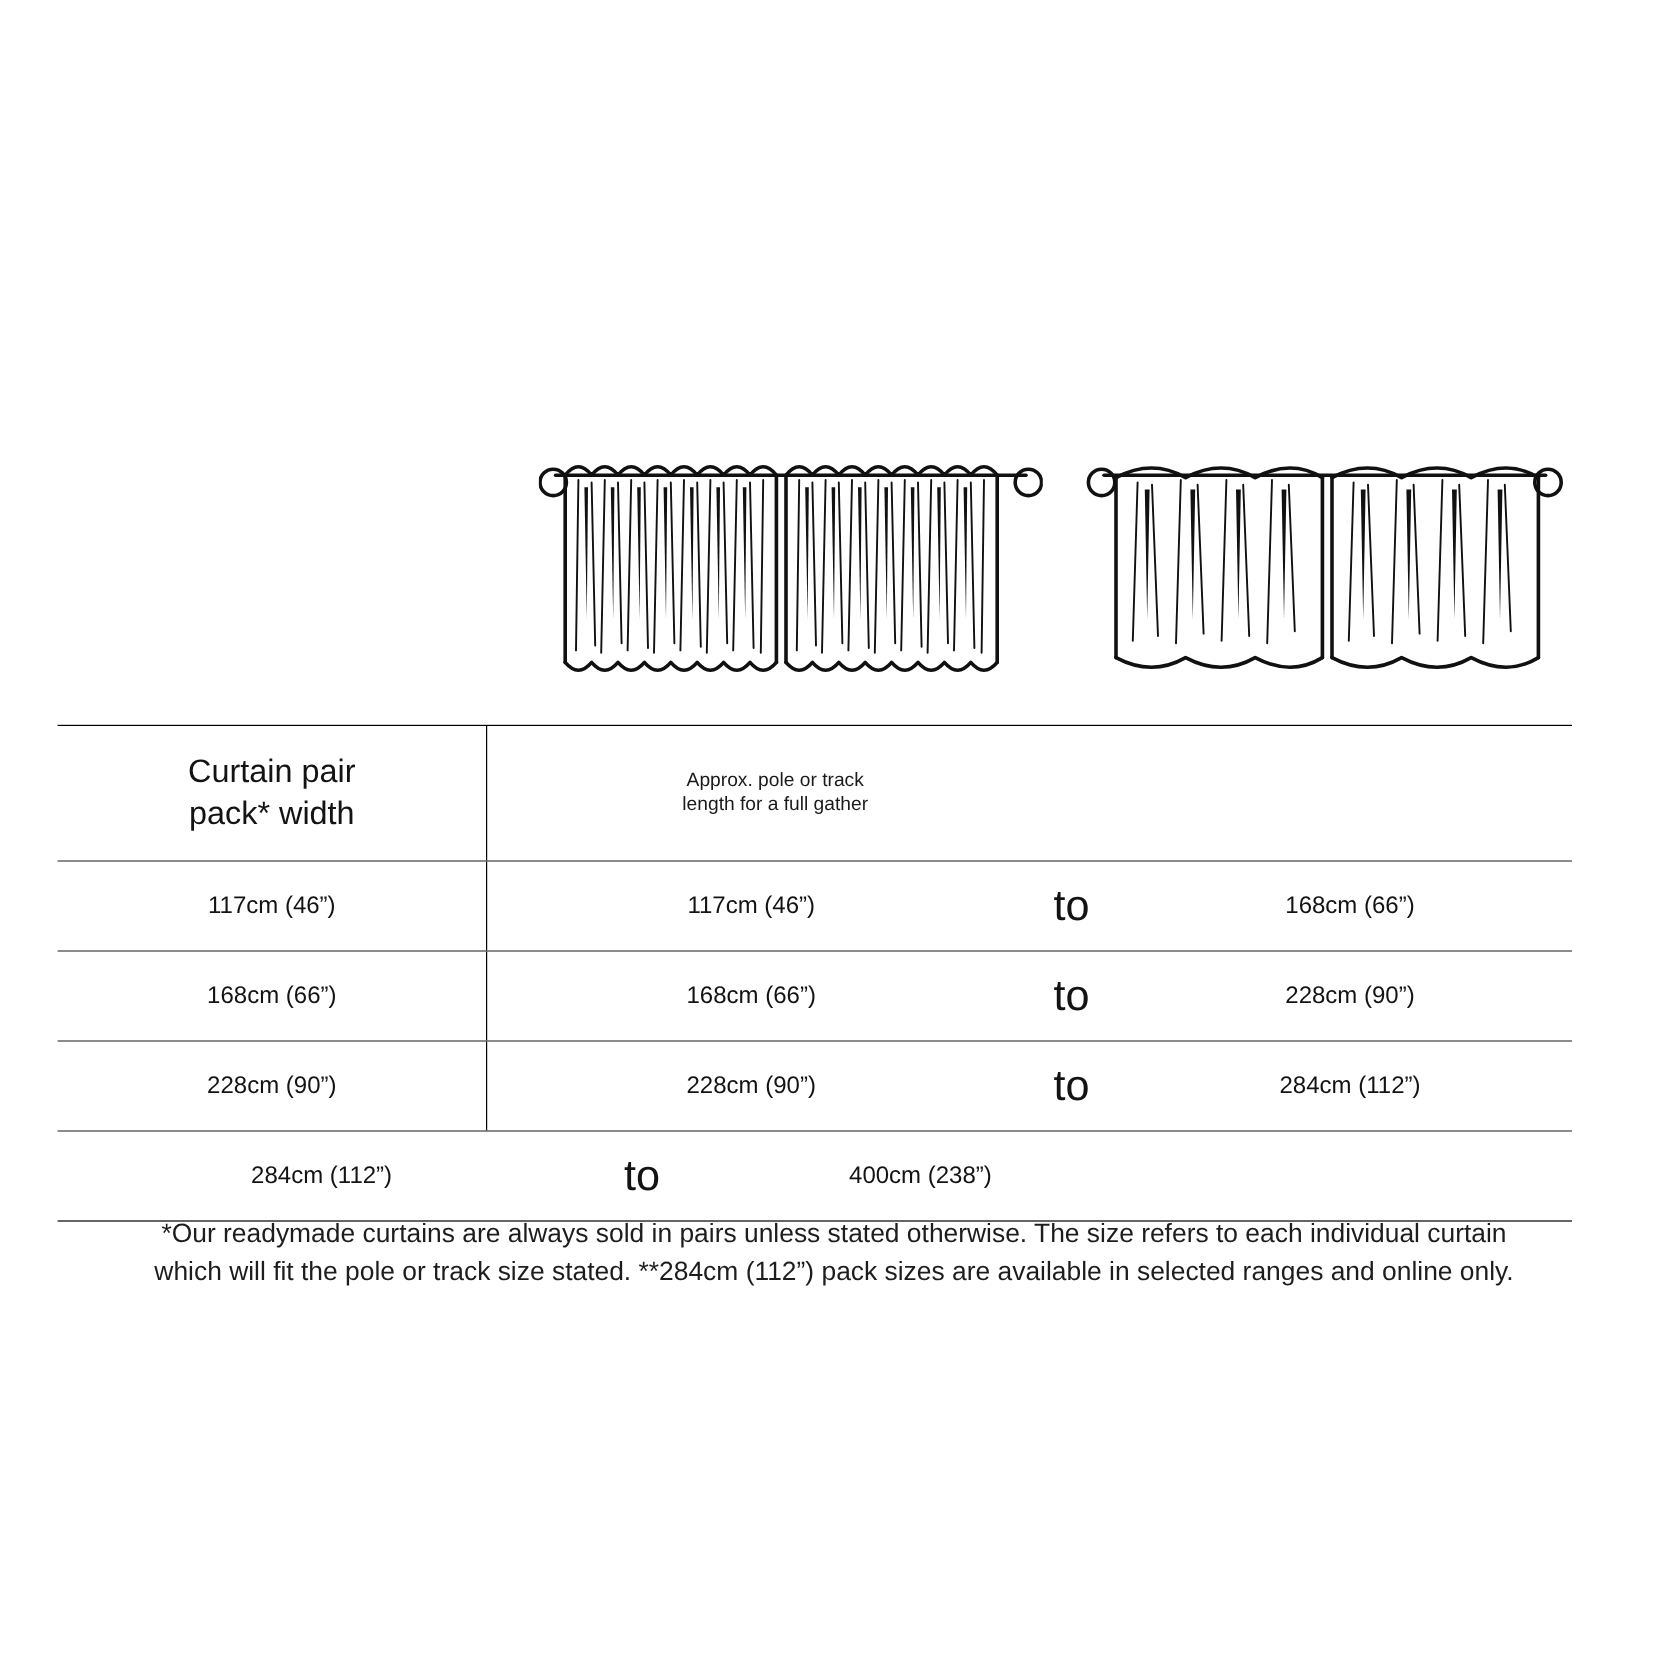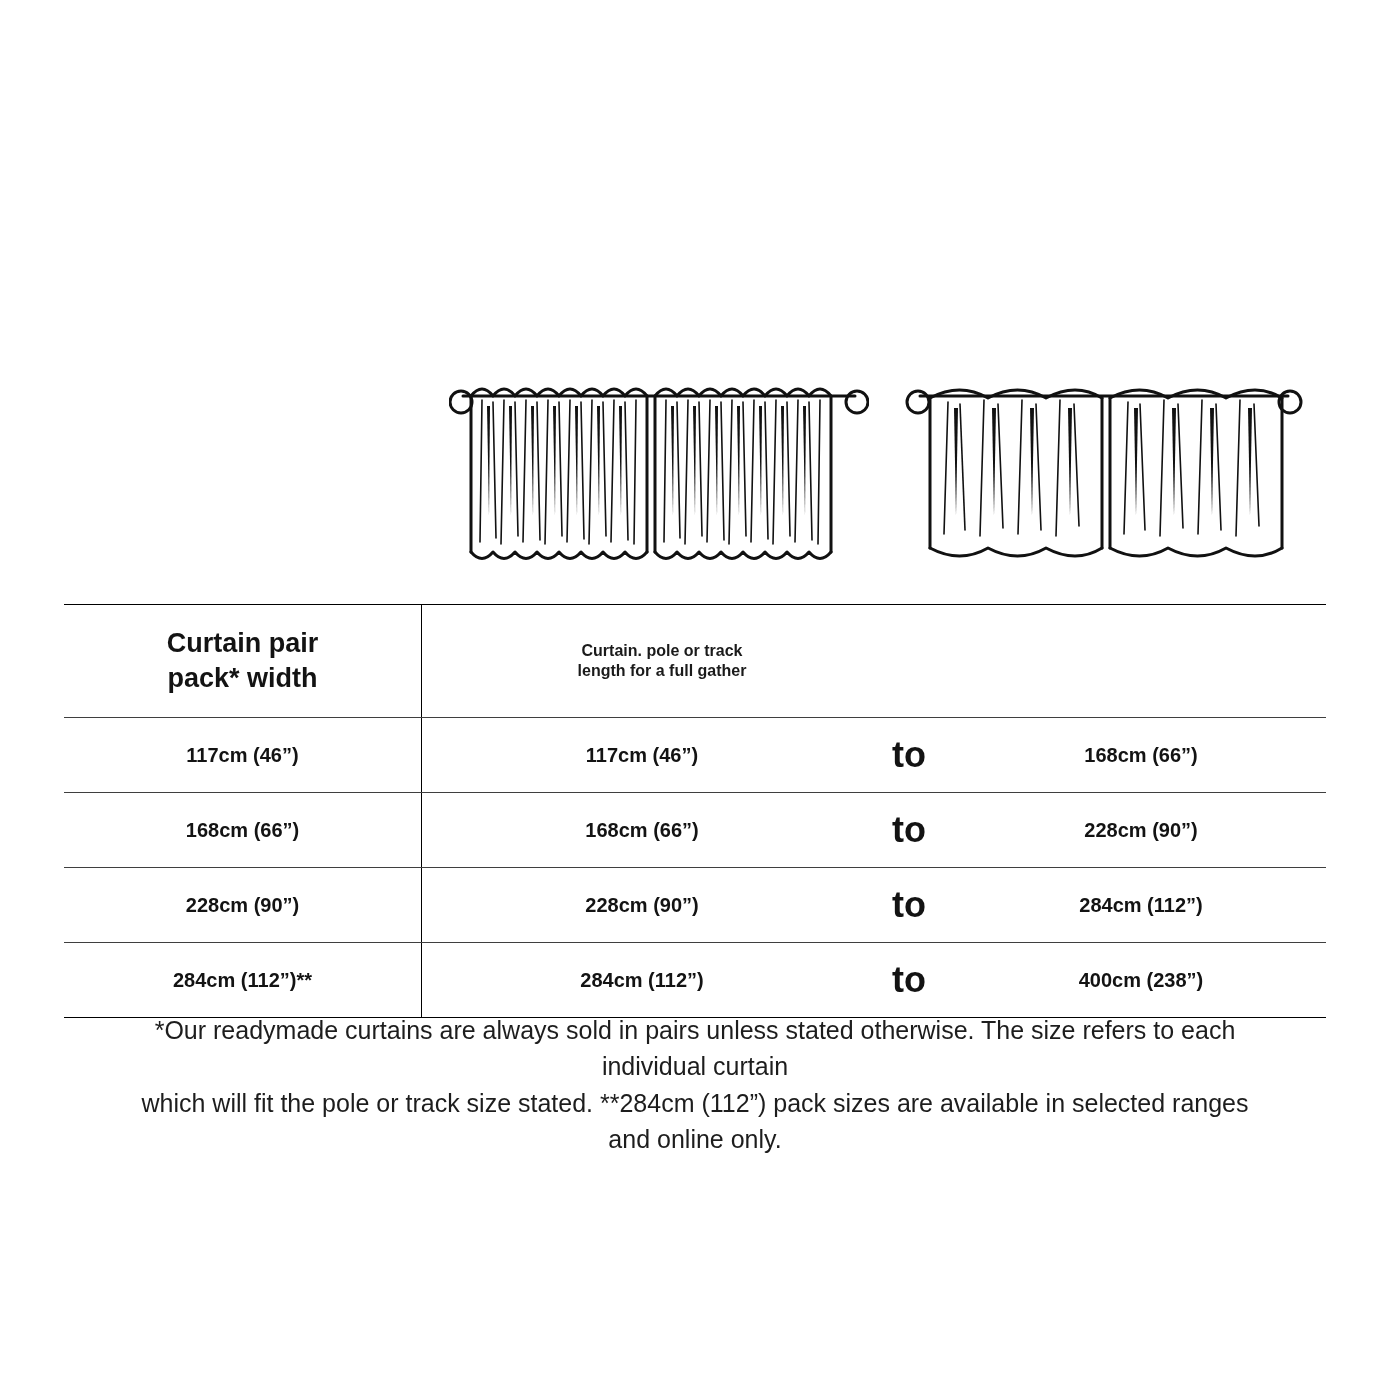--- a/index.html
+++ b/index.html
@@ -48,24 +48,23 @@
   .illus {
     position: absolute;
     top: 6px;
   }
   .illus-full { left: 385px; }
   .illus-relaxed { left: 840px; }
 
   
   .table {
     position: absolute;
-    left: 64px;
+    left: 48px;
     top: 604px;
     width: 1262px;
-    font-weight: bold;
   }
 
   .row {
     display: flex;
     align-items: stretch;
     border-top: 1.6px solid #000000;
   }
   .row.head {
     border-top: 1.6px solid #000000;
   }
@@ -133,21 +132,21 @@
     font-size: 36px;
   }
 
   
   .footnote {
     position: absolute;
     left: 120px;
     top: 1012px;
     width: 1150px;
     text-align: center;
-    font-size: 25px;
+    font-size: 22px;
     line-height: 1.45;
     color: #1d1d1d;
     white-space: pre-line;
   }
 </style>
 </head>
 <body>
 
 <div class="sheet">
 
@@ -276,21 +275,21 @@
       </svg>
     </div>
   </div>
 
   <div class="table">
 
     <div class="row head">
       <div class="cell col-a">Curtain pair
 pack* width</div>
       <div class="col-bc">
-        <div class="sub sub-full">Curtain. pole or track
+        <div class="sub sub-full">Approx. pole or track
 length for a full gather</div>
       </div>
     </div>
 
     <div class="row body-row">
       <div class="cell col-a">117cm (46”)</div>
       <div class="cell col-b">117cm (46”)</div>
       <div class="cell col-to">to</div>
       <div class="cell col-c">168cm (66”)</div>
     </div>
@@ -303,21 +302,20 @@
     </div>
 
     <div class="row body-row">
       <div class="cell col-a">228cm (90”)</div>
       <div class="cell col-b">228cm (90”)</div>
       <div class="cell col-to">to</div>
       <div class="cell col-c">284cm (112”)</div>
     </div>
 
     <div class="row body-row last">
-      <div class="cell col-a">284cm (112”)**</div>
       <div class="cell col-b">284cm (112”)</div>
       <div class="cell col-to">to</div>
       <div class="cell col-c">400cm (238”)</div>
     </div>
 
   </div>
 
   <div class="footnote">*Our readymade curtains are always sold in pairs unless stated otherwise. The size refers to each individual curtain
 which will fit the pole or track size stated. **284cm (112”) pack sizes are available in selected ranges and online only.</div>
 

